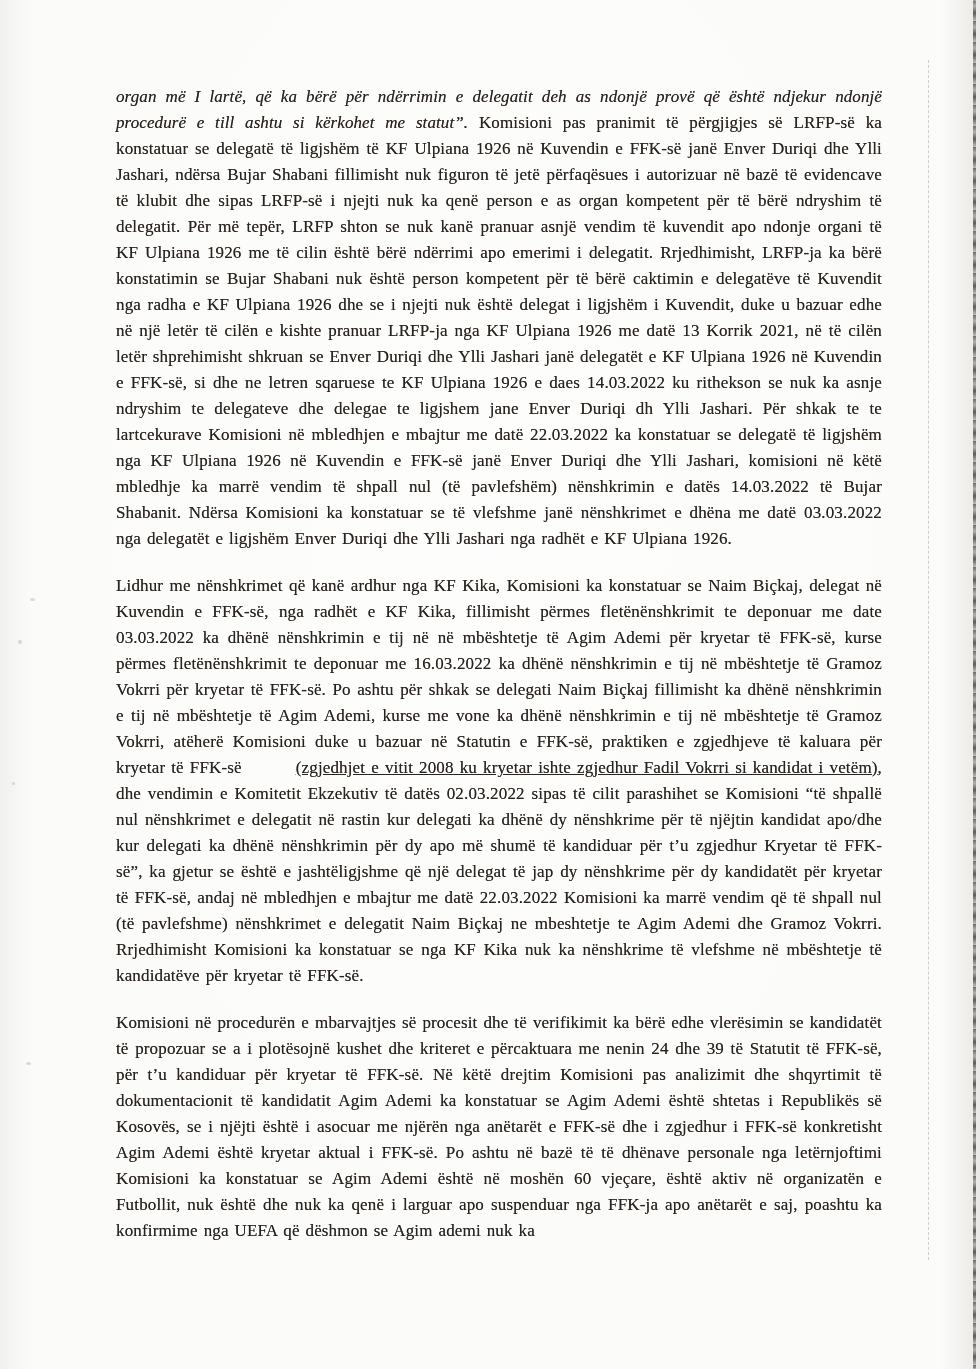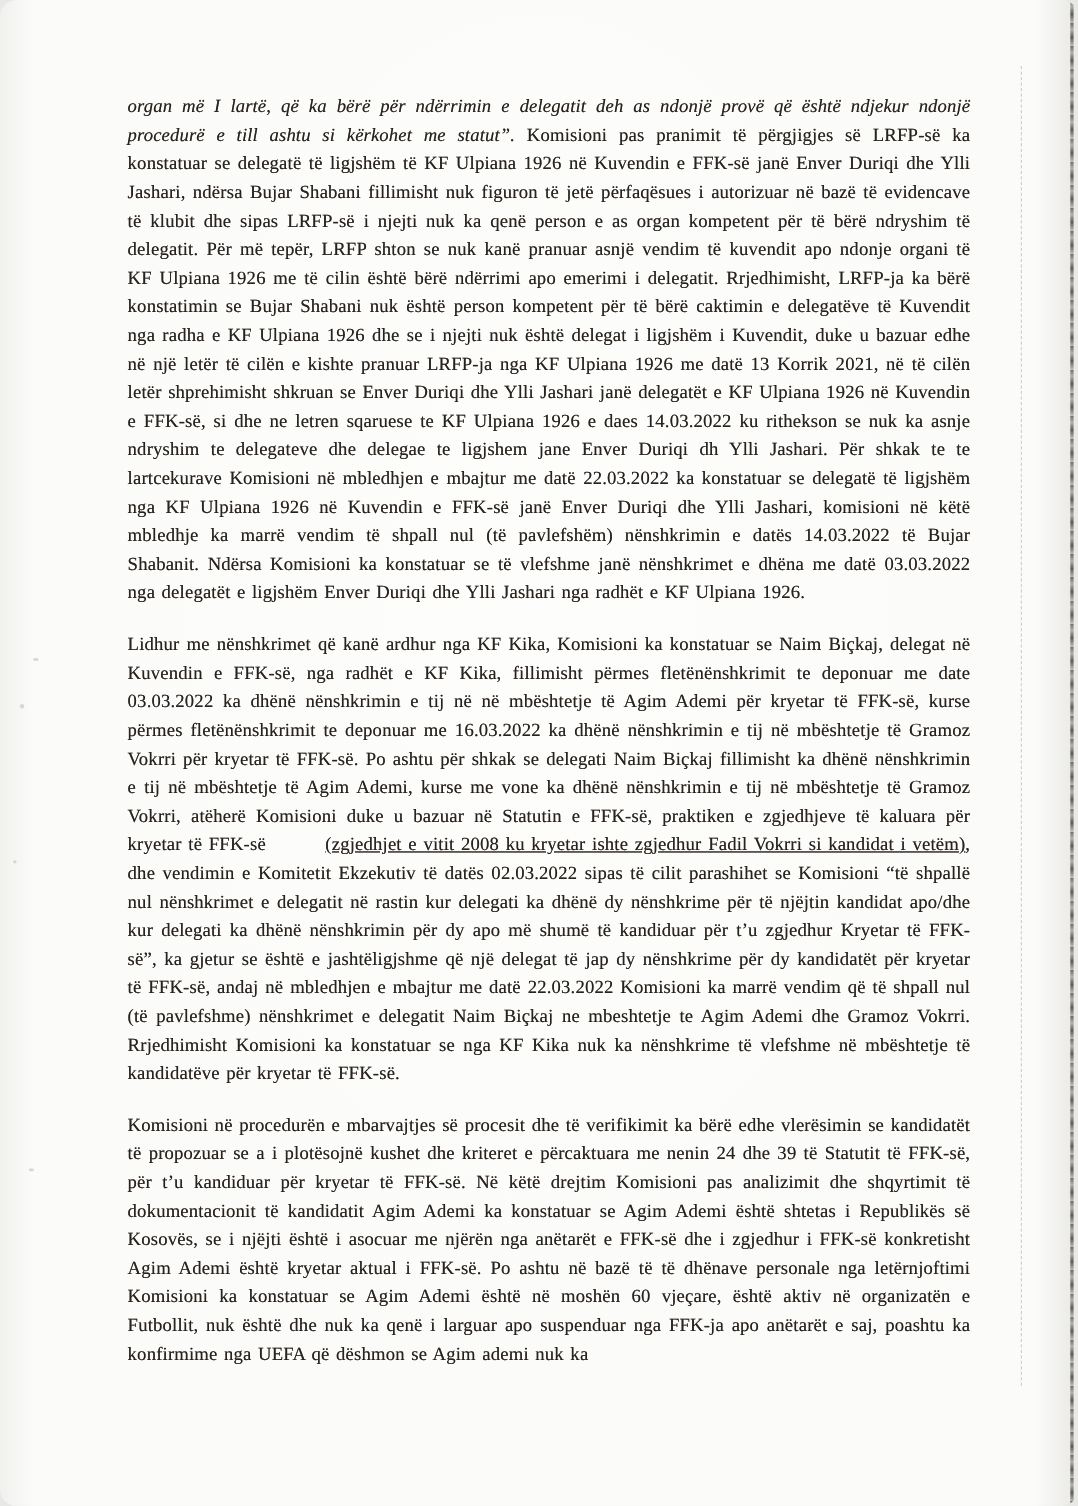--- a/index.html
+++ b/index.html
@@ -11,21 +11,20 @@
     position: relative;
     width: 980px;
     height: 1369px;
     margin: 0 auto;
     background:
       radial-gradient(ellipse at 50% 40%, rgba(255,255,255,0.6) 0%, rgba(255,255,255,0) 70%),
       linear-gradient(90deg, rgba(210,208,204,0.25) 0%, rgba(255,255,255,0) 3%, rgba(255,255,255,0) 96%, rgba(190,188,184,0.3) 100%),
       #fbfbf9;
     overflow: hidden;
     font-family: "Liberation Serif", "DejaVu Serif", serif;
-    border-radius: 15px;
   }
   .doc-body {
     position: absolute;
     left: 116px;
     top: 84px;
     width: 766px;
     color: #29231e;
     font-size: 17px;
     line-height: 26px;
     text-align: justify;

